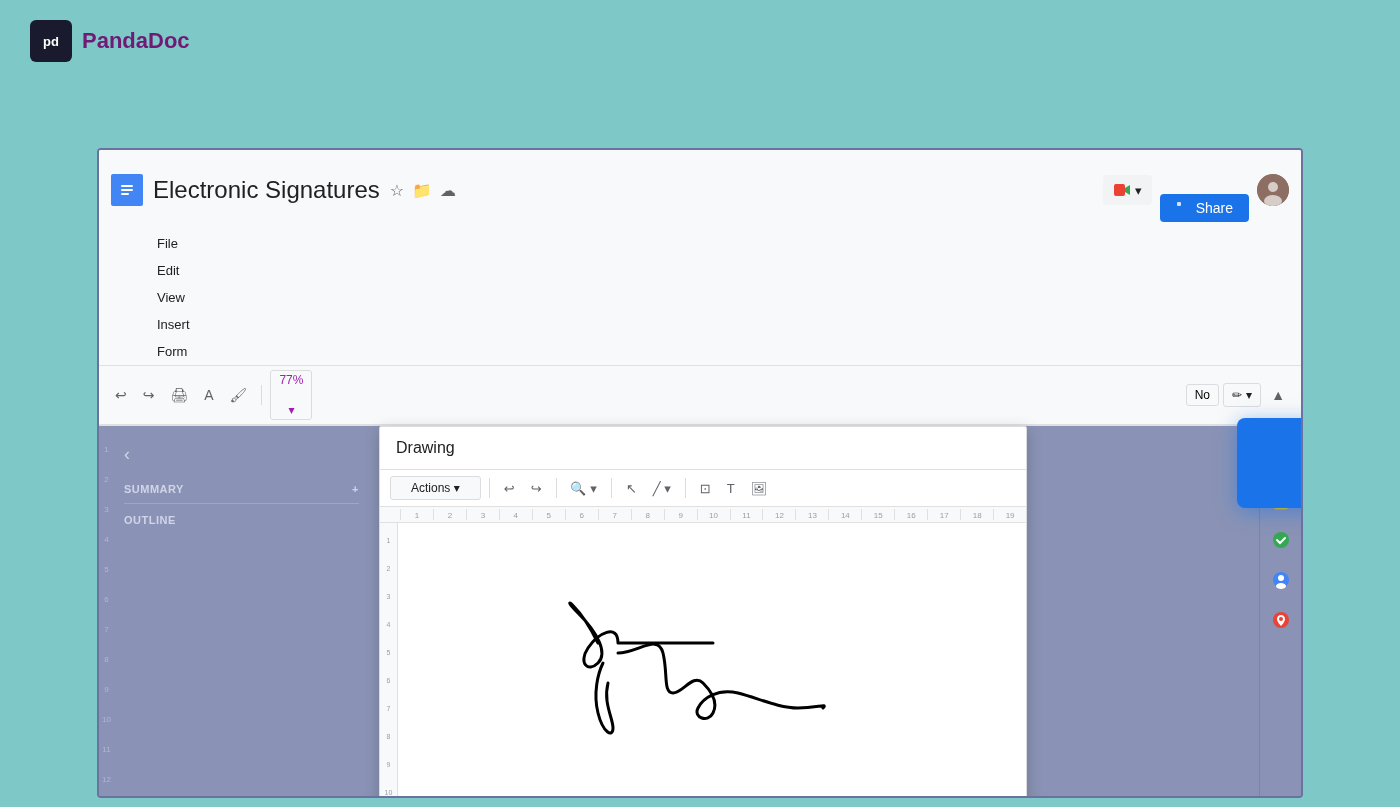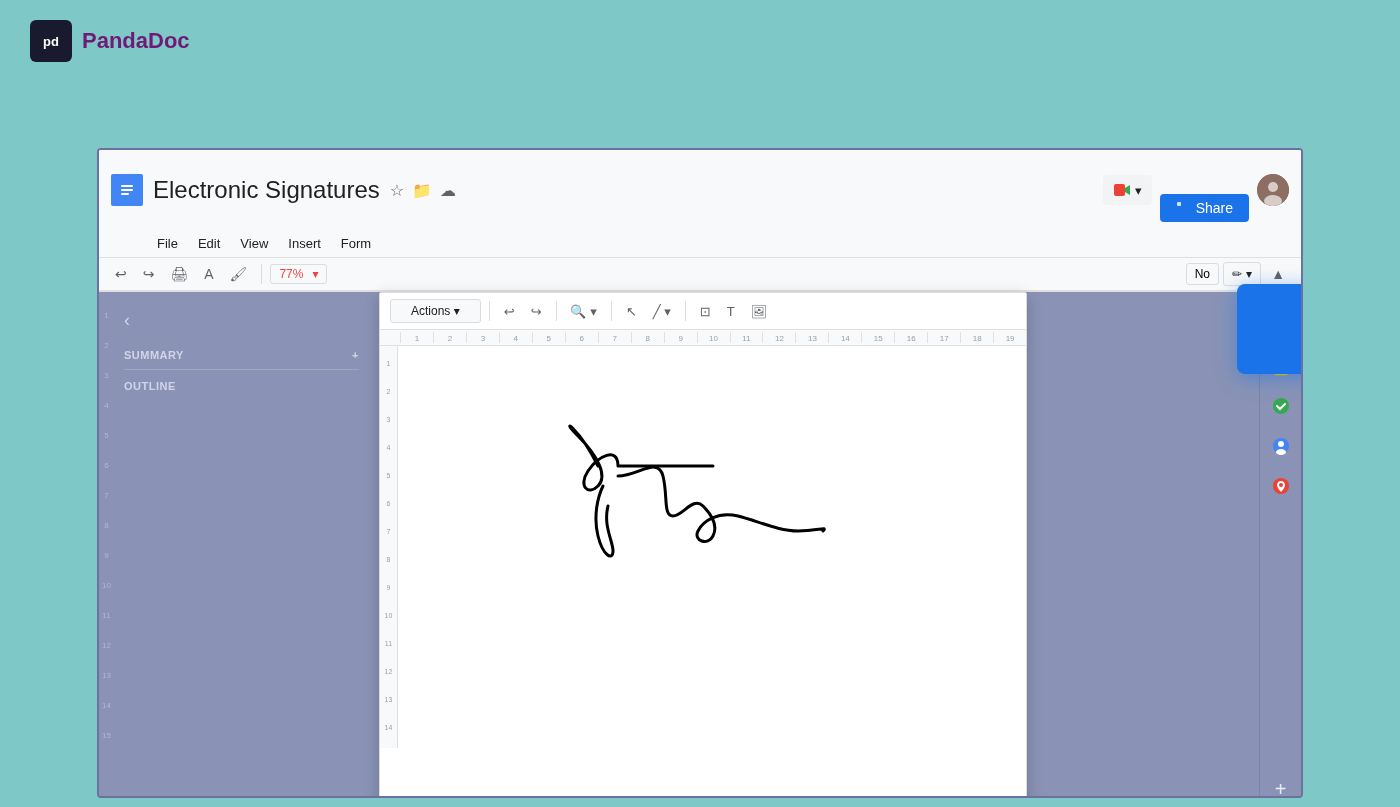--- a/index.html
+++ b/index.html
@@ -151,20 +151,21 @@
       font-size: 14px;
     }
 
     
     .gdocs-menu-bar {
       display: flex;
       padding: 2px 50px;
       gap: 4px;
       background: #f8f9fa;
       border-bottom: 1px solid #e0e0e0;
+      flex-direction: column;
     }
 
     .menu-item {
       padding: 4px 8px;
       font-size: 13px;
       color: #202124;
       cursor: pointer;
       border-radius: 3px;
     }
 
@@ -186,24 +187,25 @@
       border-radius: 3px;
       color: #5f6368;
       font-size: 14px;
     }
 
     .zoom-display {
       padding: 2px 8px;
       border: 1px solid #dadce0;
       border-radius: 3px;
       font-size: 12px;
-      color: #ef4444;
-      display: flex;
-      align-items: center;
-      gap: 9px;
+      color: #a21caf;
+      display: flex;
+      align-items: center;
+      gap: 16px;
+      flex-direction: column;
     }
 
     
     .doc-body {
       display: flex;
       height: calc(100% - 115px);
       background: #8a93b5;
     }
 
     
@@ -613,20 +615,21 @@
       <hr class="sidebar-divider">
 
       <div class="sidebar-outline-title">OUTLINE</div>
     </div>
 
     <div class="doc-main">
 
       <button class="save-close-btn">Save and close</button>
 
       <div class="drawing-dialog">
+        <div class="drawing-title-bar">Drawing</div>
 
         <div class="drawing-toolbar">
           <button class="drawing-actions-btn">
             <span>Actions ▾</span>
           </button>
 
           <div class="drawing-separator"></div>
 
           <button class="drawing-tool-btn">↩</button>
           <button class="drawing-tool-btn">↪</button>

